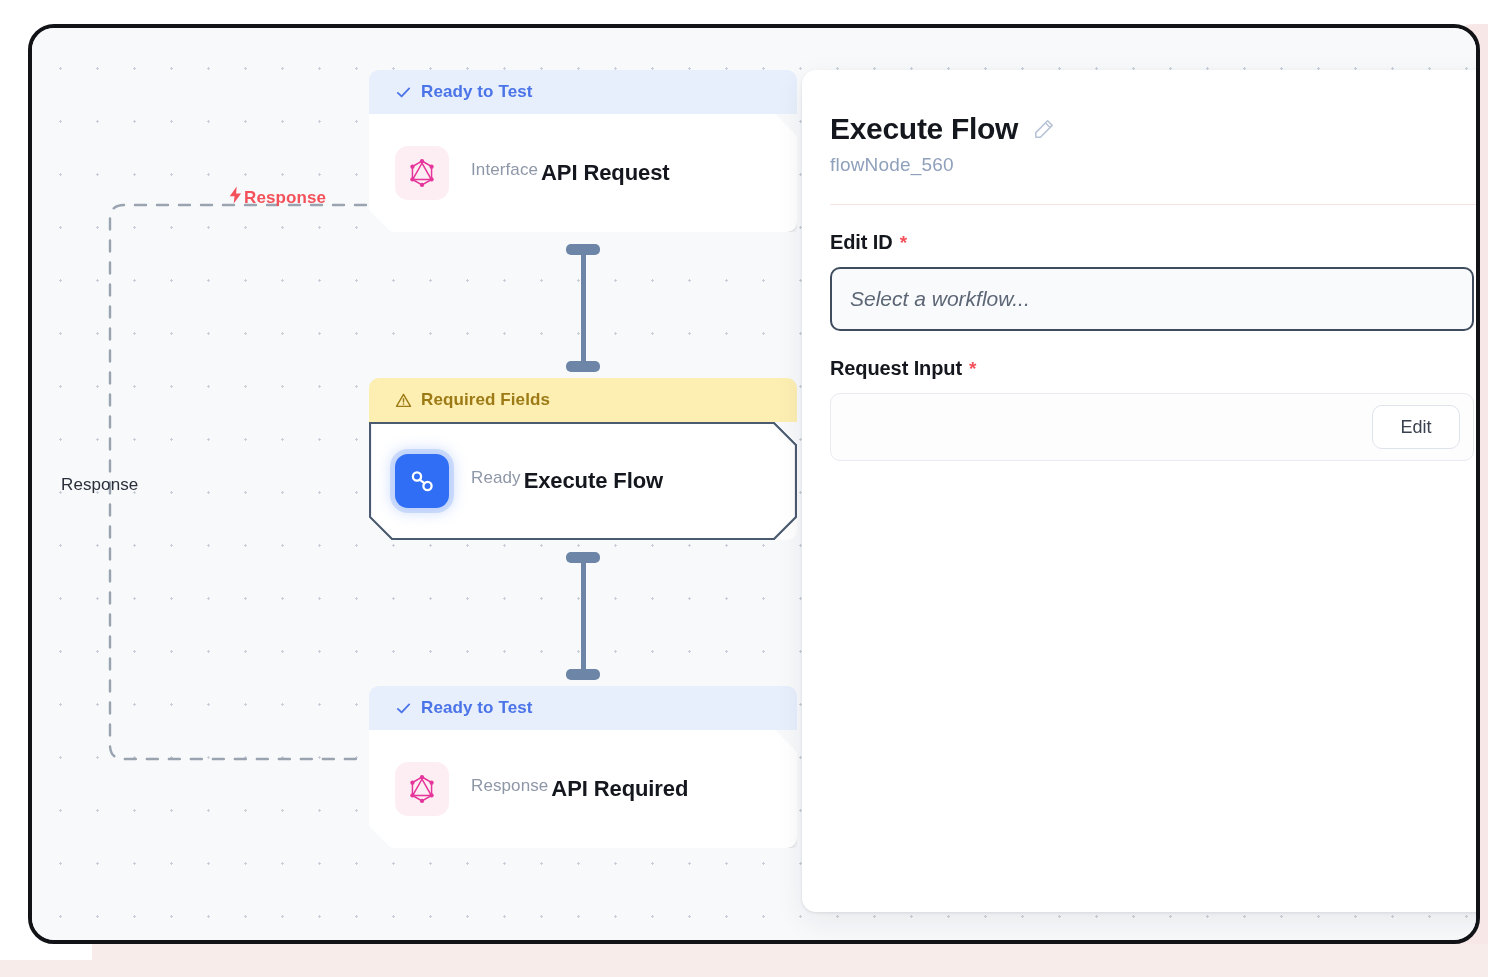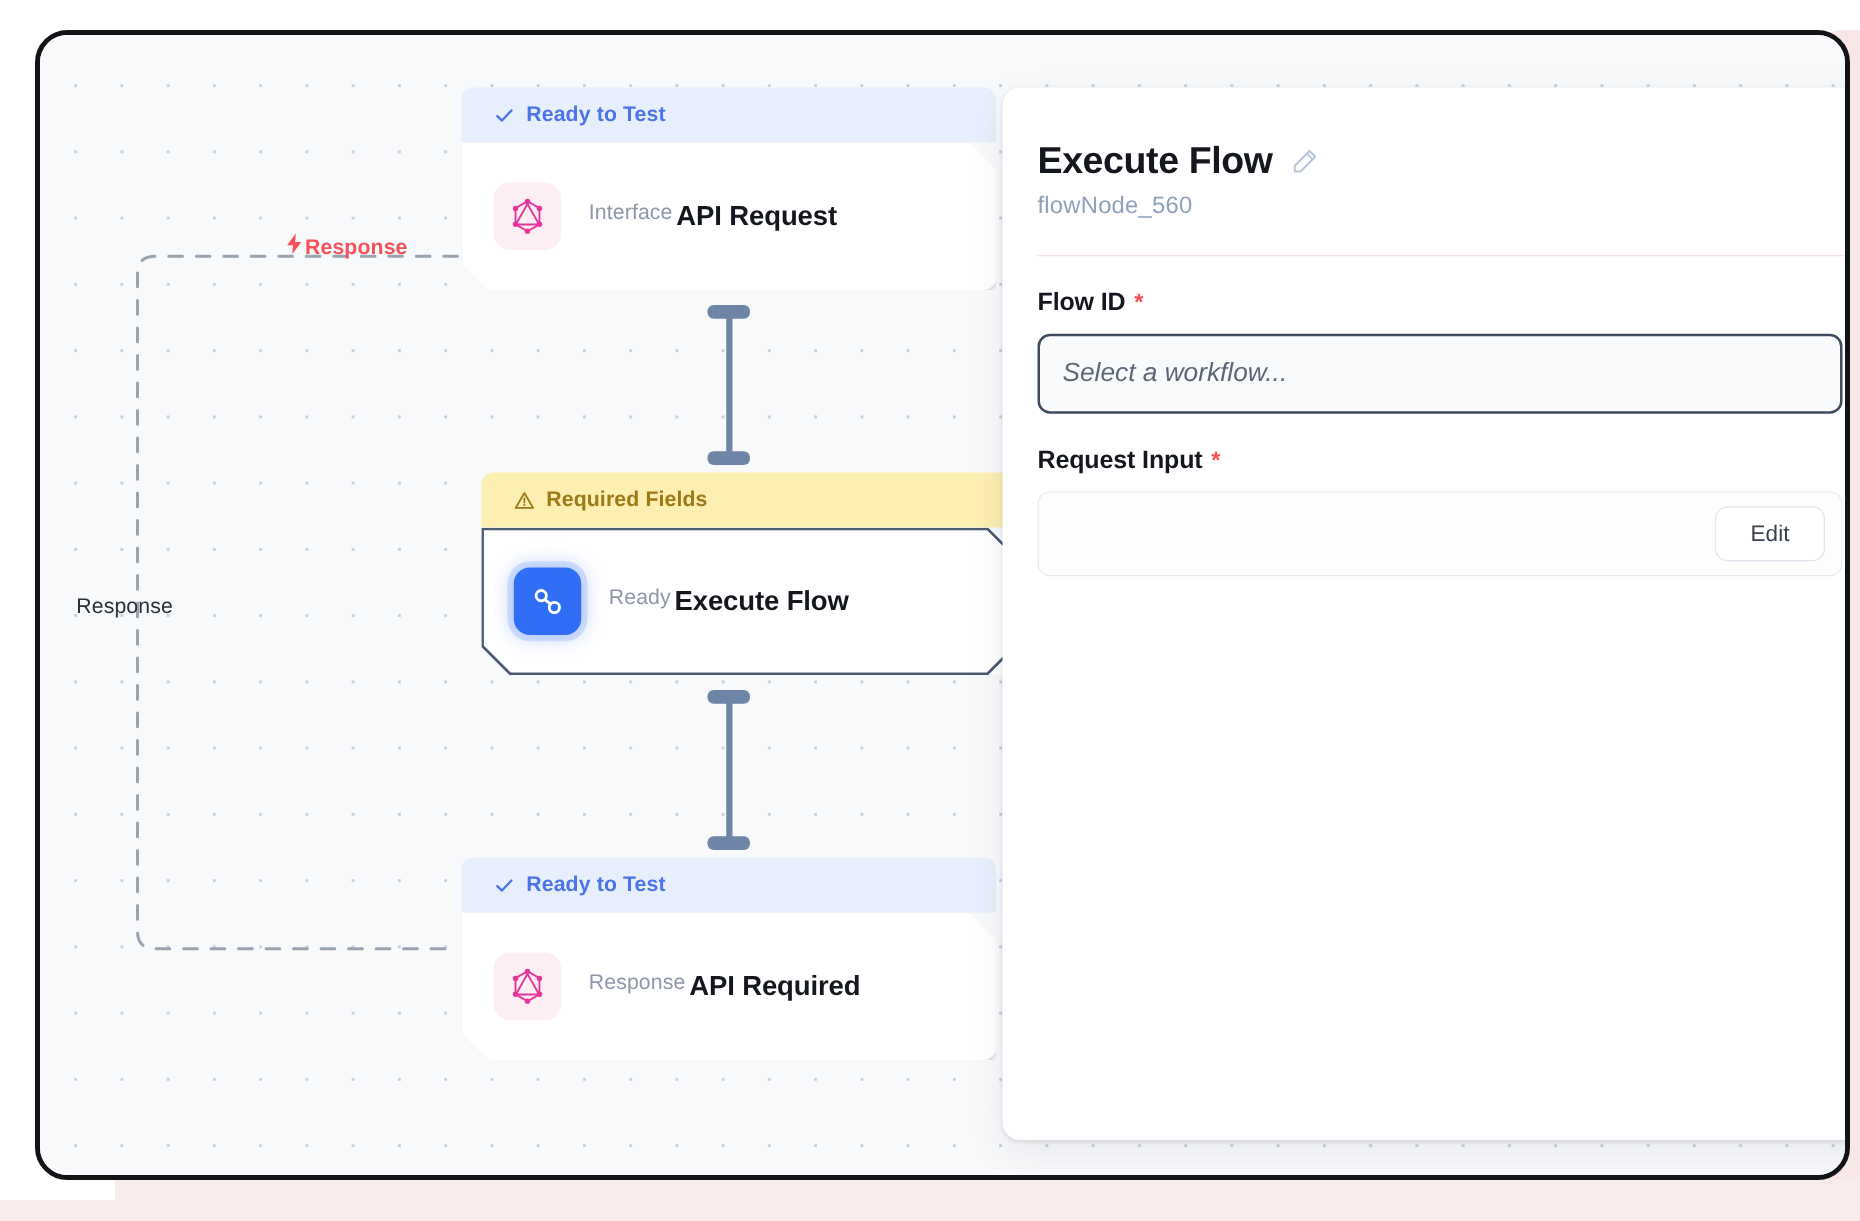--- a/index.html
+++ b/index.html
@@ -397,21 +397,21 @@
           </div>
         </div>
       </div>
 
       <div class="connector">
         <div class="handle" style="left:534px; top:216px;"></div>
         <div class="conn-line" style="left:549px; top:223px; height:116px;"></div>
         <div class="handle" style="left:534px; top:333px;"></div>
       </div>
 
-      <div class="node" style="left:353px; top:350px;">
+      <div class="node" style="left:337px; top:350px;">
         <div class="status warn">
           <span class="status-icon">
             <svg width="17" height="17" viewBox="0 0 18 18" fill="none">
               <path d="M9 2.6 L16.4 15.2 H1.6 Z" stroke="#9c7a16" stroke-width="1.5" stroke-linejoin="round" fill="none"></path>
               <path d="M9 7.2 V10.6" stroke="#9c7a16" stroke-width="1.5" stroke-linecap="round"></path>
               <circle cx="9" cy="12.7" r="0.9" fill="#9c7a16"></circle>
             </svg>
           </span>
           <span>Required Fields</span>
         </div>
@@ -486,21 +486,21 @@
             </svg>
           </span>
         </div>
         <div class="panel-subtitle">flowNode_560</div>
         <div class="panel-divider"></div>
       </div>
 
       <div class="panel-body">
 
         <div class="field-label">
-          <span>Flow ID</span>
+          <span>Edit ID</span>
           <span class="req-star">*</span>
         </div>
         <div class="select-box">
           <span>Select a workflow...</span>
         </div>
 
         <div class="field-gap"></div>
 
         <div class="field-label">
           <span>Request Input</span>

